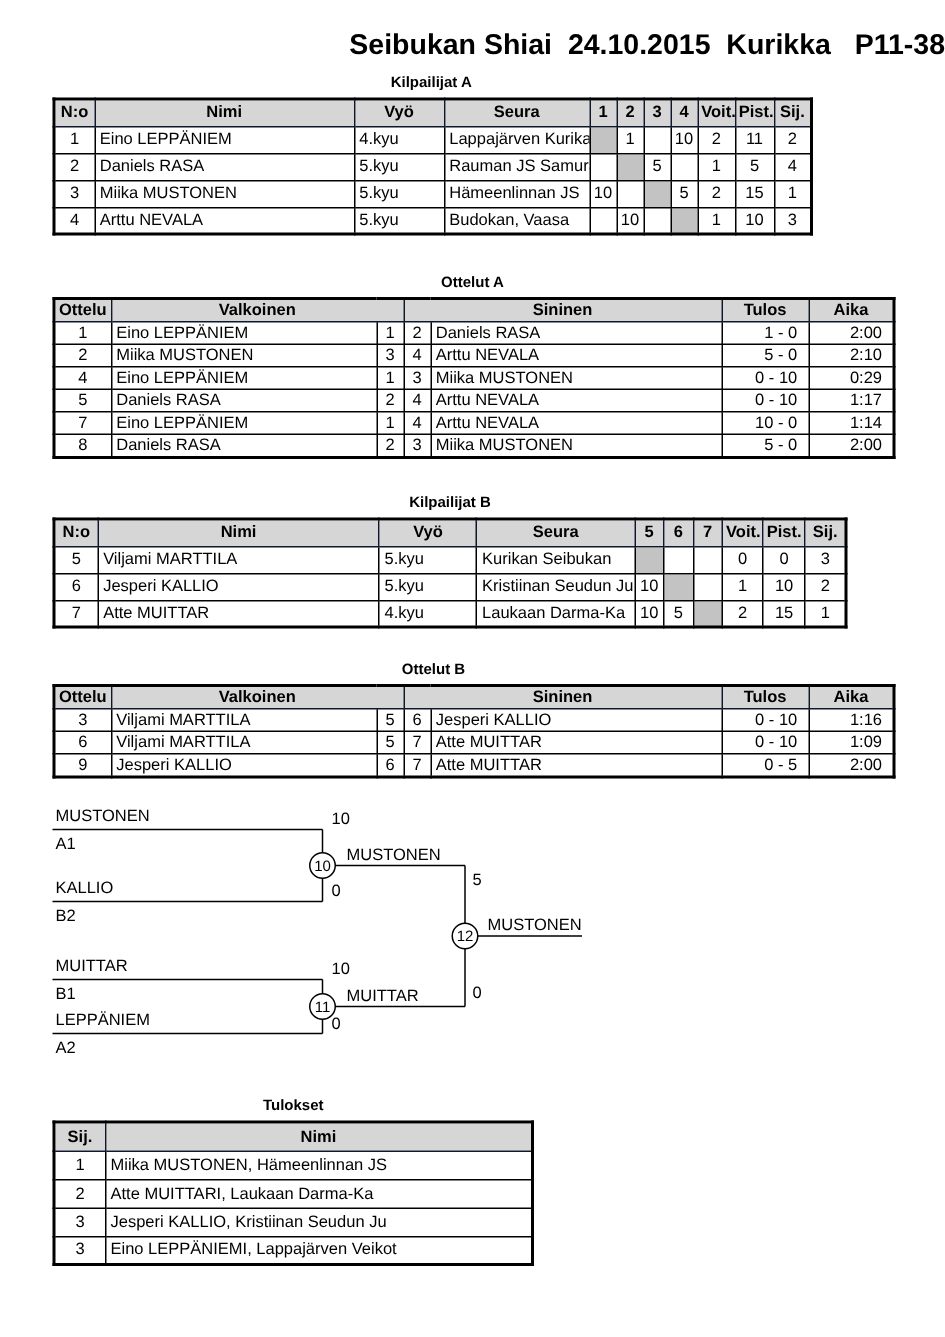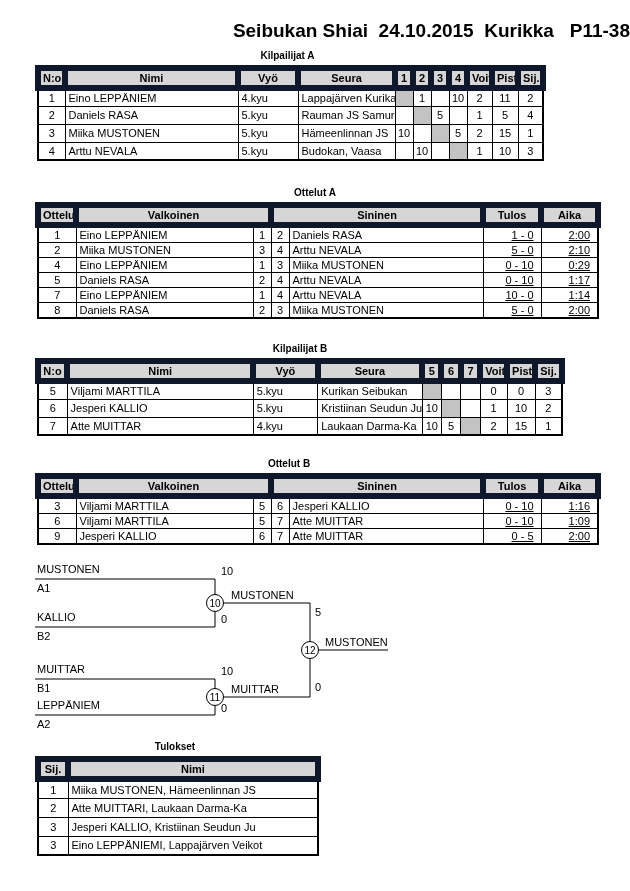--- a/index.html
+++ b/index.html
@@ -19,39 +19,39 @@
     font-size: 11px; font-weight: 700; text-align: right;
     margin: 0 36px 0 0;
   }
 
   .sec { margin-left: 35px; }
   .sec-title { font-size: 10px; font-weight: 700; text-align: center; margin: 0 0 4px 0; }
   .sec-a  { width: 505px; margin-top: 8px; }
   .sec-oa { width: 560px; margin-top: 26px; }
   .sec-b  { width: 505px; margin-top: 24px; }
   .sec-ob { width: 508px; margin-top: 22px; }
-  .sec-t  { width: 280px; margin-top: 0px; }
+  .sec-t  { width: 321px; margin-top: 16px; }
 
   table.sheet {
     border-collapse: collapse; table-layout: fixed; width: 100%;
     font-size: 11px; border: 2px solid #000;
   }
   .sheet th {
-    background: #d6d6d6; border: 6px solid #0f172a; font-weight: 700;
+    background: #d6d6d6; border: 1px solid #0f172a; font-weight: 700;
     text-align: center; padding: 1px 2px; white-space: nowrap; overflow: hidden;
   }
   .sheet td {
     border: 1px solid #000; padding: 1px 3px;
     white-space: nowrap; overflow: hidden;
   }
   .kilp th, .kilp td { height: 18px; }
   .ott th,  .ott td  { height: 15px; }
   .tul th,  .tul td  { height: 19px; }
   .sheet .c { text-align: center; padding: 1px 1px; }
-  .sheet .r { text-align: right; padding-right: 7px; text-decoration: underline; }
+  .sheet .r { text-align: right; padding-right: 7px; }
 
   
   #tbl-kilp-a tbody tr:nth-child(1) td:nth-child(5),
   #tbl-kilp-a tbody tr:nth-child(2) td:nth-child(6),
   #tbl-kilp-a tbody tr:nth-child(3) td:nth-child(7),
   #tbl-kilp-a tbody tr:nth-child(4) td:nth-child(8),
   #tbl-kilp-b tbody tr:nth-child(1) td:nth-child(5),
   #tbl-kilp-b tbody tr:nth-child(2) td:nth-child(6),
   #tbl-kilp-b tbody tr:nth-child(3) td:nth-child(7) { background: #c3c3c3; }
 

